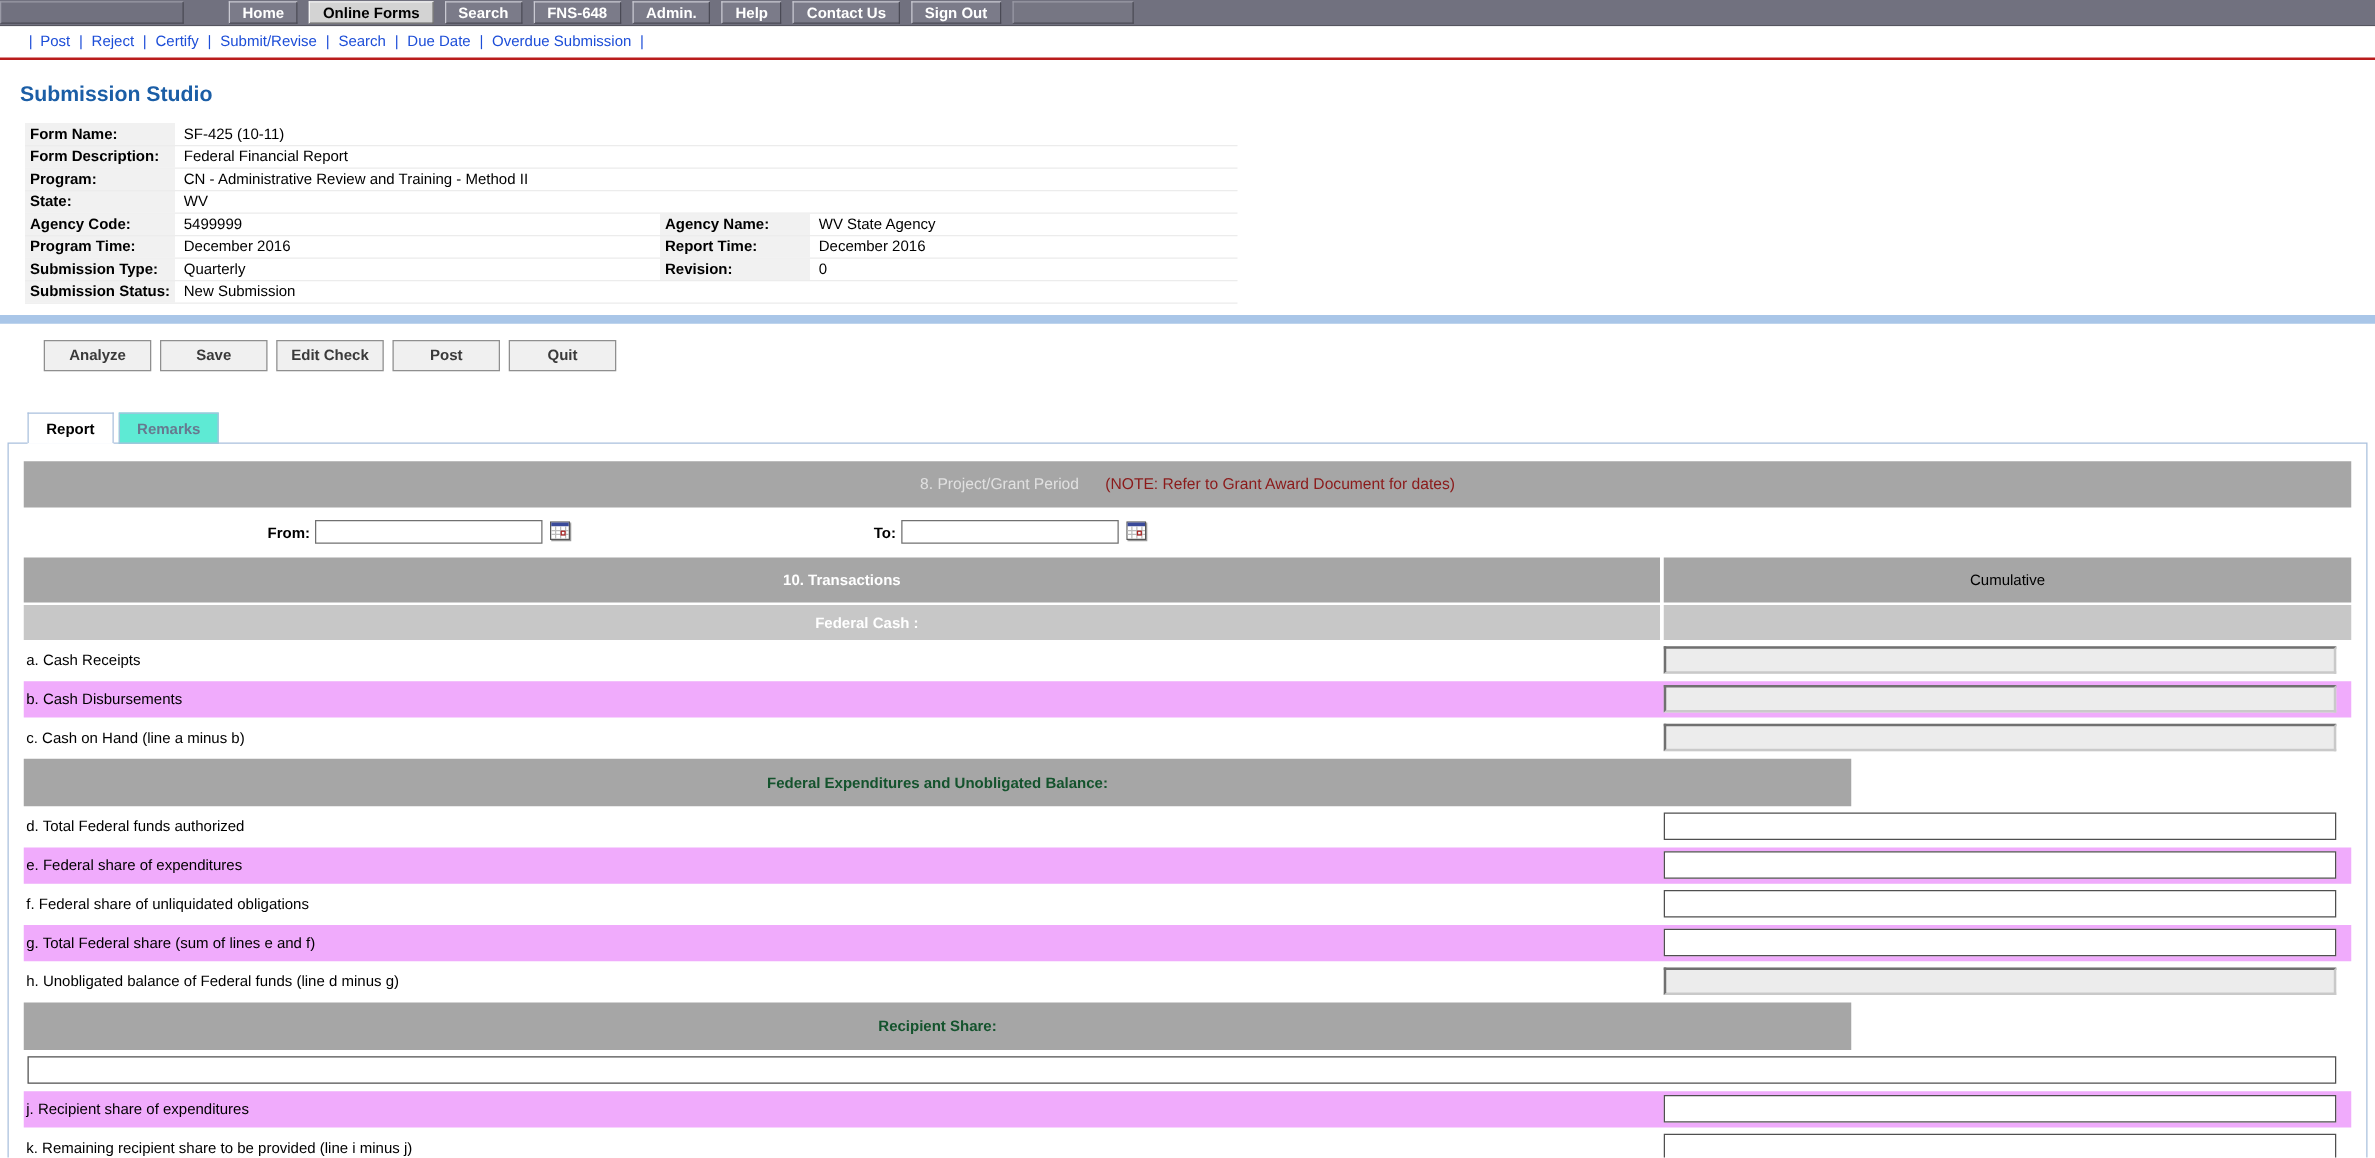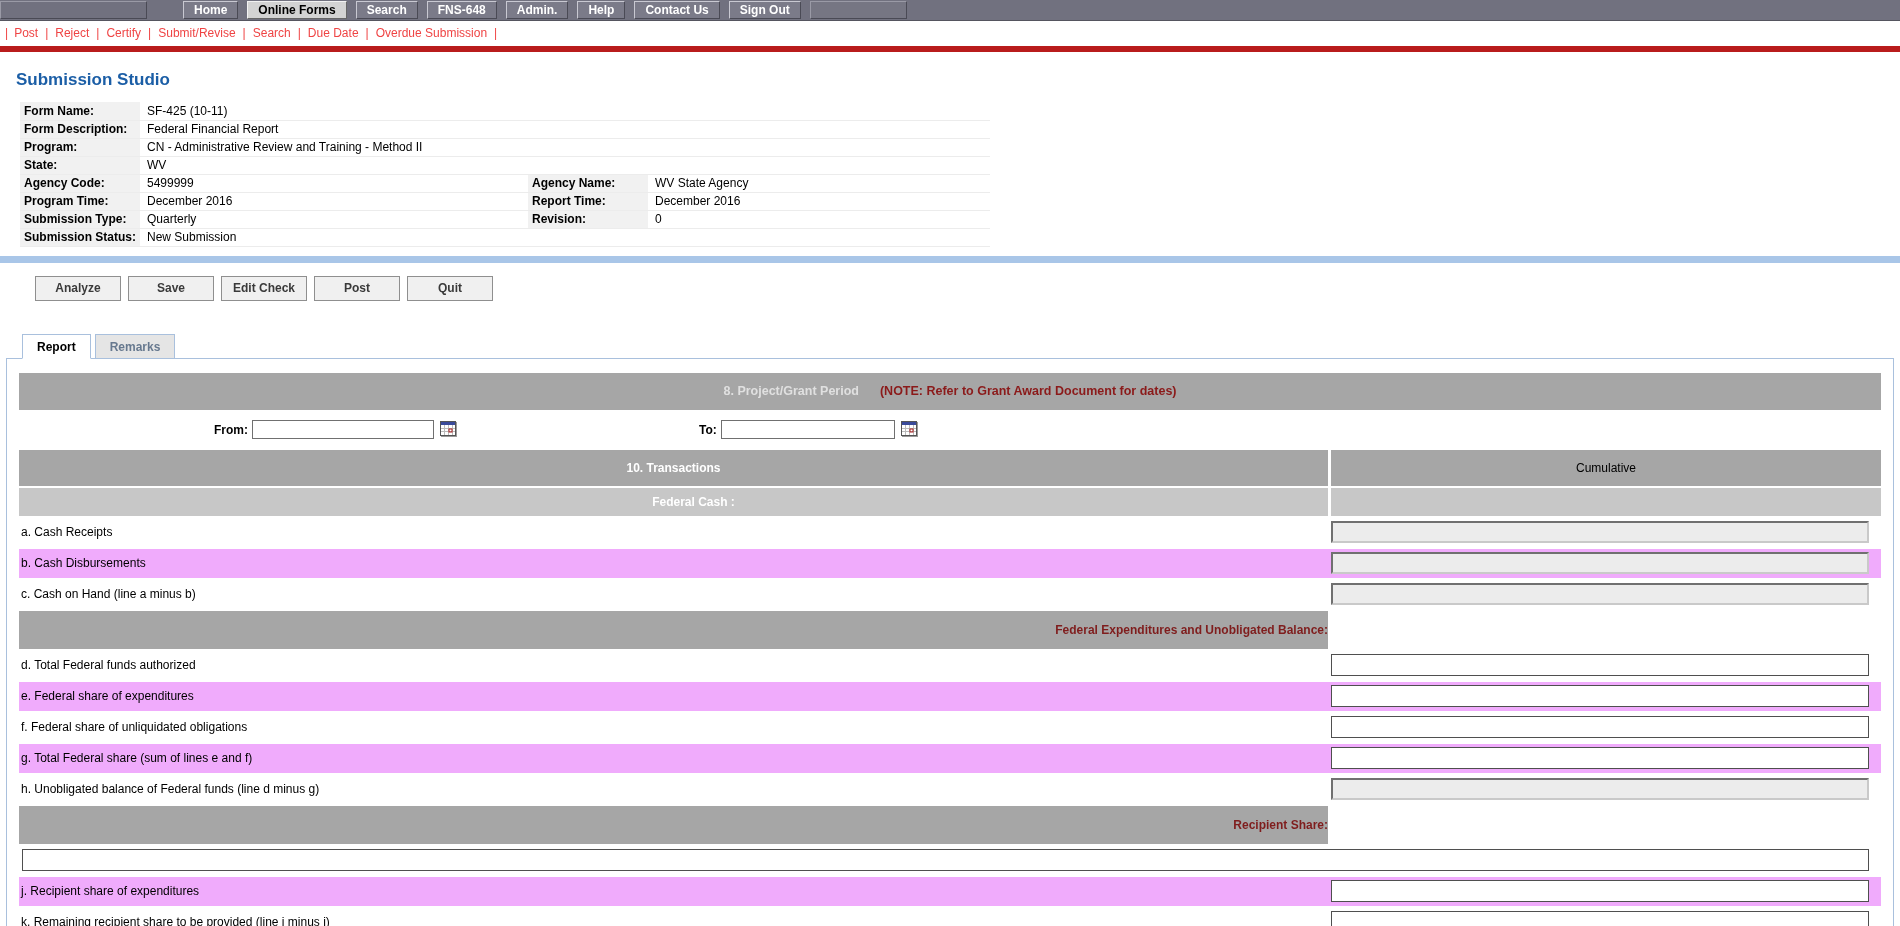--- a/index.html
+++ b/index.html
@@ -12,21 +12,21 @@
   .nav-btn { display:flex; align-items:center; padding:0 10px; margin:1px 9px 1px 0;
     background:#7b7b89; color:#fff; font-weight:bold; font-size:12px; cursor:pointer;
     border:1px solid; border-color:#c9c9d2 #4a4a55 #4a4a55 #c9c9d2; white-space:nowrap; }
   .nav-btn.active { background:#d3d3d3; color:#000; border-color:#f2f2f2 #666 #666 #f2f2f2; }
   .nav-blank { background:#767683; margin:1px 9px 1px 0;
     border:1px solid; border-color:#9a9aa6 #4a4a55 #4a4a55 #9a9aa6; }
   .nav-blank.left  { width:147px; margin-right:36px; background:#71717f; }
   .nav-blank.right { width:97px; }
 
   
-  .menubar { background:#fff; padding:5px 3px 6px; border-bottom:6px solid #b91c1c; color:#ef4444; }
+  .menubar { background:#fff; padding:5px 21px 6px; border-bottom:2px solid #b91c1c; color:#1d4ed8; }
   .menubar::before { content:"|"; margin:0 6px 0 2px; }
   .menu-item { cursor:pointer; }
   .menu-item::after { content:"|"; margin:0 7px; cursor:default; }
 
   
   .page-title { color:#1b5ea6; font-size:17px; font-weight:bold; margin:18px 0 12px 16px; }
 
   
   .info-table { margin-left:20px; border-collapse:collapse; table-layout:fixed; width:970px; }
   .info-table td { height:18px; border-bottom:1px solid #ececec; vertical-align:middle;
@@ -43,28 +43,28 @@
   .toolbar { margin:13px 0 0 7px; display:flex;padding-left:28px; }
   .tb-btn { width:86px; height:25px; margin-right:7px; background:#f0f0f0;
     border:1px solid #8f8f8f; font-weight:bold; font-size:12px; color:#3a3a3a;
     font-family:"Liberation Sans", sans-serif; cursor:pointer; }
 
   
   .tab-bar { display:flex; margin:33px 0 0 12px; position:relative; z-index:2;padding-left:10px; }
   .tab { padding:5px 14px 4px; font-size:12px; font-weight:bold; margin-right:4px;
     border:1px solid #a9c0dd; cursor:pointer; }
   .tab.active { background:#fff; color:#000; border-bottom-color:#fff; }
-  .tab.inactive { background:#e5e5e5; color:#67798f;text-align:right; }
+  .tab.inactive { background:#5eead4; color:#67798f;text-align:right; }
 
   
   .panel { margin:-1px 6px 0; border:1px solid #a9c0dd; background:#fff;
     padding:14px 12px 0; height:640px; }
 
   .period-header { background:#a6a6a6; height:37px; display:flex; align-items:center;
-    justify-content:center; font-size:12.5px; font-weight:bold;gap:15px; }
+    justify-content:center; font-size:12.5px; font-weight:normal;gap:15px; }
   .period-title { color:#e0e0e0; margin-right:6px; }
   .period-note { color:#8b1a1a; }
 
   .period-row { height:40px; display:flex; align-items:center; }
   .date-label { font-weight:bold; }
   .from-label { margin-left:195px; }
   .to-label { margin-left:243px; }
   .date-input { height:19px; border:1px solid #707070; margin-left:4px; padding:0 3px;
     font-family:inherit; font-size:12px; }
   .from-input { width:182px; }
@@ -78,21 +78,21 @@
     text-align:center; height:36px; line-height:36px; }
   .th-right { flex:1; background:#a6a6a6; color:#000000; font-weight:normal; text-align:center;
     height:36px; line-height:36px; }
 
   .group-light-row { display:flex; margin-top:2px; }
   .gl-left { width:1309px; margin-right:3px; background:#c7c7c7; color:#fff; font-weight:bold;
     text-align:center; height:28px; line-height:28px;padding-left:40px; }
   .gl-right { flex:1; background:#c7c7c7; height:28px; }
 
   .group-row { margin-top:2px; height:38px; display:flex; }
-  .g-left { width:1309px; background:#a6a6a6; color:#7f1d1d; font-weight:bold; text-align:right;
+  .g-left { width:1462px; background:#a6a6a6; color:#14532d; font-weight:bold; text-align:center;
     line-height:38px; }
 
   .data-row { display:flex; align-items:center; height:29px; margin-top:2px; background:#fff; }
   .data-row.shaded { background:#f0abfc; }
   .dr-label { width:1309px; padding-left:2px; }
   .dr-input-wrap { flex:1; padding:0 12px 0 3px; }
   .amount-input { width:100%; height:22px; background:#fff; border:1px solid #4f4f4f;
     font-family:inherit; font-size:12px; padding:0 3px; }
   .amount-input:disabled { background:#ececec; border:2px solid;
     border-color:#707070 #c9c9c9 #c9c9c9 #707070; }

